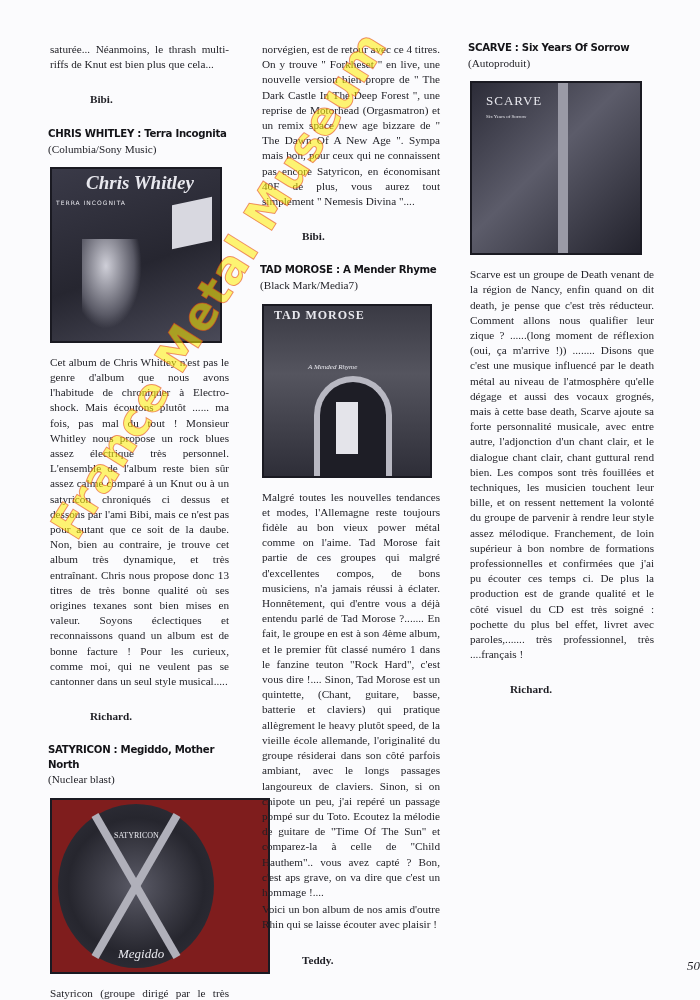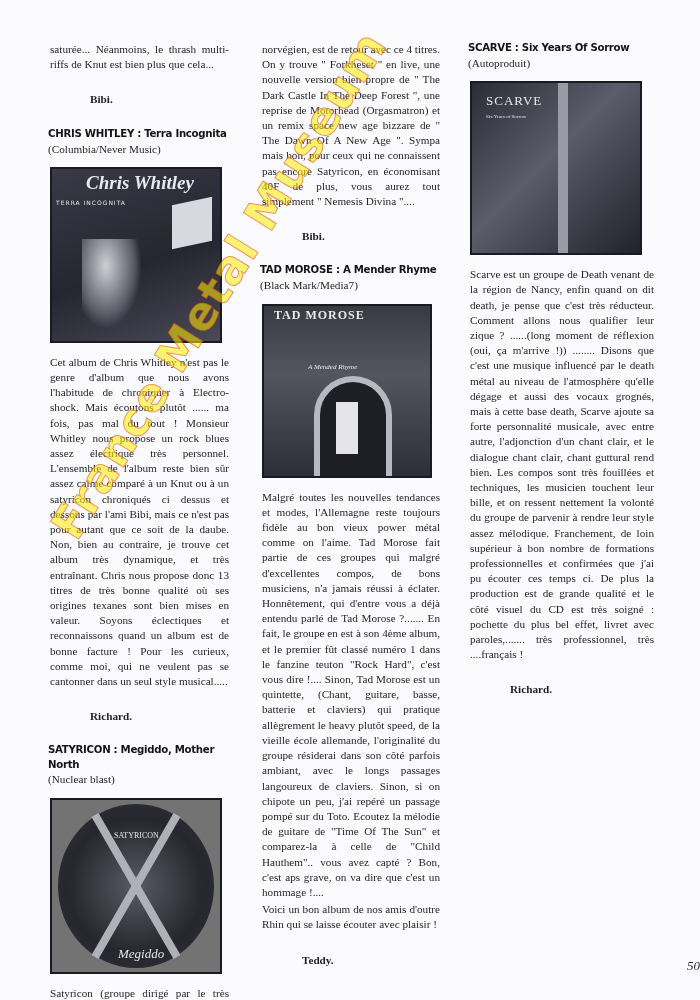--- a/index.html
+++ b/index.html
@@ -39,41 +39,41 @@
   }
   
   .cv-whitley { width:168px; height:172px; background:linear-gradient(160deg,#3a3a48 0%,#262630 55%,#4a4a58 100%); }
   .cv-whitley .shape1 { position:absolute; right:8px; top:32px; width:40px; height:44px; background:#d8d8e0; transform:skewY(-12deg); }
   .cv-whitley .shape2 { position:absolute; left:30px; top:70px; width:60px; height:90px; background:radial-gradient(ellipse at 40% 30%, #cfcfd8 0%, #5a5a66 55%, transparent 70%); }
   .cv-moros { width:166px; height:170px; background:linear-gradient(180deg,#3a3a44 0%,#55555f 40%,#2e2e38 100%); }
   .cv-moros .arch { position:absolute; left:50px; top:70px; width:66px; height:100px; border:6px solid #b8b8c2; border-bottom:none; border-radius:40px 40px 0 0; background:#1e1e26; }
   .cv-moros .door { position:absolute; left:72px; top:96px; width:22px; height:52px; background:#e4e4ea; }
   .cv-scarve { width:168px; height:170px; background:linear-gradient(135deg,#2c2c38 0%,#5c5c6a 45%,#22222c 100%); }
   .cv-scarve .bar { position:absolute; left:86px; top:0; width:10px; height:170px; background:#9a9aa6; }
-  .cv-satyr { width:168px; height:172px; background:#737373; }
+  .cv-satyr { width:168px; height:172px; background:#7f1d1d;padding-left:48px; }
   .cv-satyr .disc { position:absolute; left:6px; top:4px; width:156px; height:164px; border-radius:50%; background:radial-gradient(circle,#5a5a66 0%,#26262e 60%,#34343e 100%); }
   .cv-satyr .cross1, .cv-satyr .cross2 { position:absolute; left:80px; top:4px; width:8px; height:164px; background:#b0b0ba; }
   .cv-satyr .cross1 { transform:rotate(30deg); }
   .cv-satyr .cross2 { transform:rotate(-30deg); }
   .cv-super { width:170px; height:170px; background:linear-gradient(180deg,#262630 0%,#30303a 45%,#6a6a74 75%,#3c3c46 100%); }
   .cv-super .moon { position:absolute; left:64px; top:42px; width:40px; height:24px; border-radius:50%; background:#c8c8d0; }
   .cv-super .table { position:absolute; left:48px; top:120px; width:80px; height:10px; border-radius:50%; background:#dcdce4; }
 </style>
 </head>
 <body>
 
 <div class="page">
 
   <div class="col col-1">
     <p class="p">saturée... Néanmoins, le thrash multi-riffs de Knut est bien plus que cela...</p>
     <p class="sig">Bibi.</p>
 
     <div>
       <h3 class="review-title">CHRIS WHITLEY : Terra Incognita</h3>
-      <p class="label">(Columbia/Never Music)</p>
+      <p class="label">(Columbia/Sony Music)</p>
       <div class="cover cv-whitley">
         <span class="ctext" style="left:34px;top:6px;font-style:italic;font-size:19px;font-weight:bold;">Chris Whitley</span>
         <span class="ctext" style="left:4px;top:26px;font-size:6px;letter-spacing:1px;font-family:'DejaVu Sans',sans-serif;">TERRA INCOGNITA</span>
         <div class="shape1"></div>
         <div class="shape2"></div>
       </div>
       <p class="p">Cet album de Chris Whitley n'est pas le genre d'album que nous avons l'habitude de chroniquer à Electro-shock. Mais écoutons plutôt ...... ma fois, pas mal du tout ! Monsieur Whitley nous propose un rock blues assez électrique très personnel. L'ensemble de l'album reste bien sûr assez calme comparé à un Knut ou à un satyricon chroniqués ci dessus et dessous par l'ami Bibi, mais ce n'est pas pour autant que ce soit de la daube. Non, bien au contraire, je trouve cet album très dynamique, et très entraînant. Chris nous propose donc 13 titres de très bonne qualité où ses origines texanes sont bien mises en valeur. Soyons éclectiques et reconnaissons quand un album est de bonne facture ! Pour les curieux, comme moi, qui ne veulent pas se cantonner dans un seul style musical.....</p>
       <p class="sig">Richard.</p>
     </div>
 

